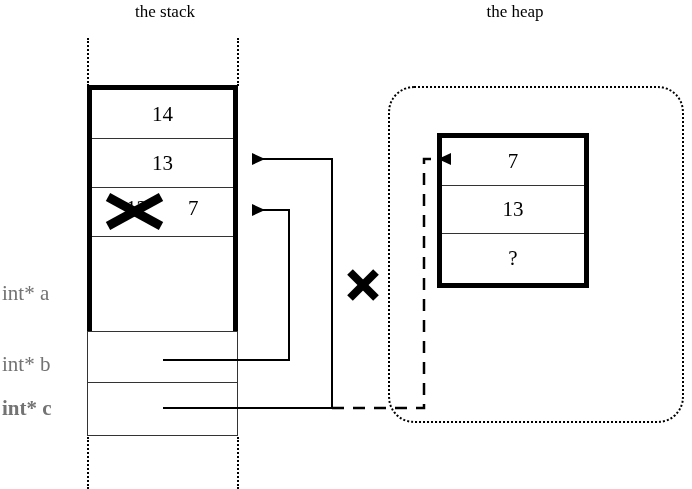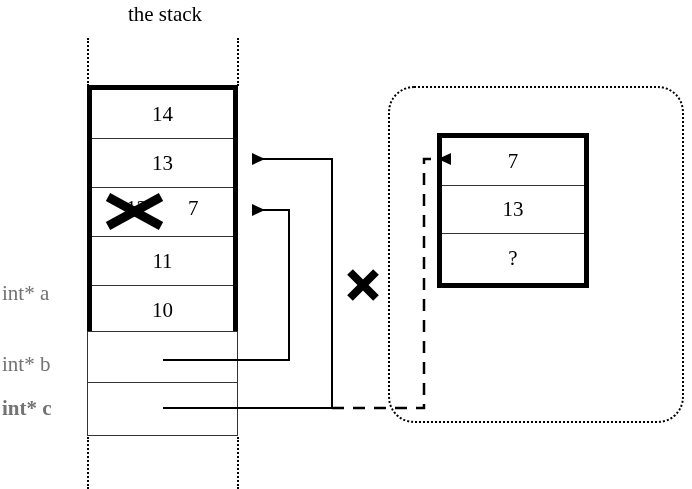--- a/index.html
+++ b/index.html
@@ -10,21 +10,21 @@
   #canvas {
     position: relative;
     width: 692px;
     height: 489px;
     background: #ffffff;
     font-family: "Liberation Serif", "DejaVu Serif", serif;
     overflow: hidden;
   }
   .title {
     position: absolute;
-    font-size: 21px;
+    font-size: 17px;
     color: #000;
     white-space: nowrap;
     text-align: center;
   }
   #title-stack { left: 60px; top: 2px; width: 210px; }
   #title-heap  { left: 410px; top: 2px; width: 210px; }
 
   
   #stack-main {
     position: absolute;
@@ -137,42 +137,37 @@
     font-size: 21px;
     color: #000;
   }
 </style>
 </head>
 <body>
 
 <div id="canvas">
 
   <div class="title" id="title-stack">the stack</div>
+  <div class="title" id="title-heap">the heap</div>
 
   <div class="guide" style="left:87px;  top:38px; height:48px;"></div>
   <div class="guide" style="left:237px; top:38px; height:48px;"></div>
   <div class="guide" style="left:87px;  top:437px; height:52px;"></div>
   <div class="guide" style="left:237px; top:437px; height:52px;"></div>
 
   <div id="stack-main">
     <div class="stack-cell" style="top:0px;">
       <span>14</span>
     </div>
     <div class="stack-cell" style="top:49px;">
       <span>13</span>
     </div>
     <div class="stack-cell" style="top:98px;">
       <span style="position:absolute; left:34px; top:8px;">12</span>
       <span class="cross-7" style="left:96px; top:8px;">7</span>
-    </div>
-    <div class="stack-cell" style="top:147px;">
-      <span>11</span>
-    </div>
-    <div class="stack-cell last" style="top:196px;">
-      <span>10</span>
     </div>
   </div>
 
   <div id="stack-lower">
     <div class="ptr-cell" style="top:0px;"></div>
     <div class="ptr-cell last" style="top:51px;"></div>
   </div>
 
   <div class="var-label" style="left:2px; top:281px;">int* a</div>
   <div class="var-label" style="left:2px; top:352px;">int* b</div>

